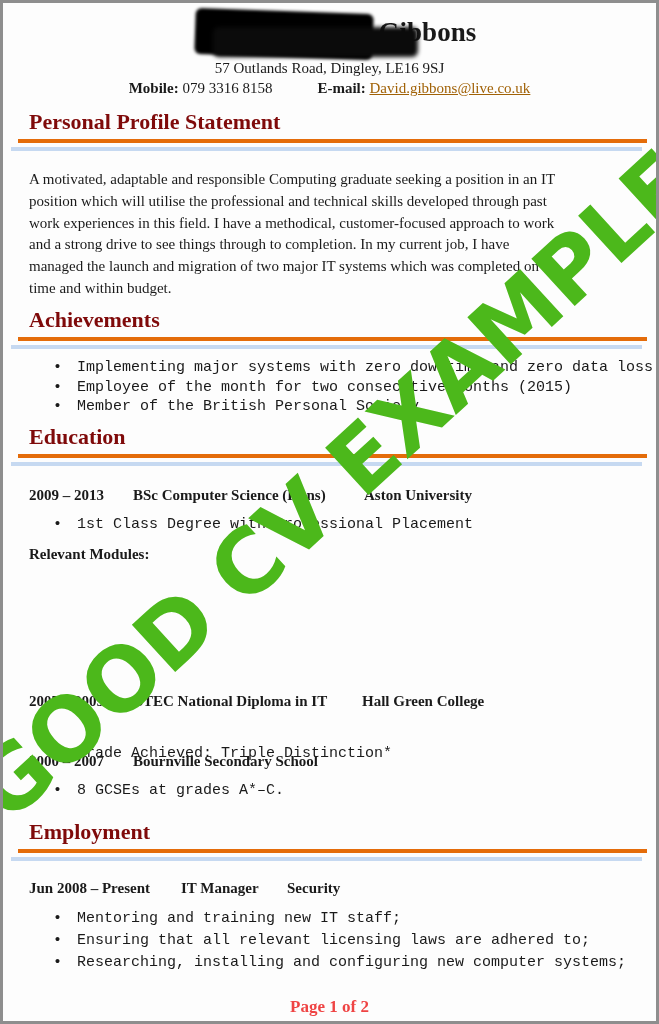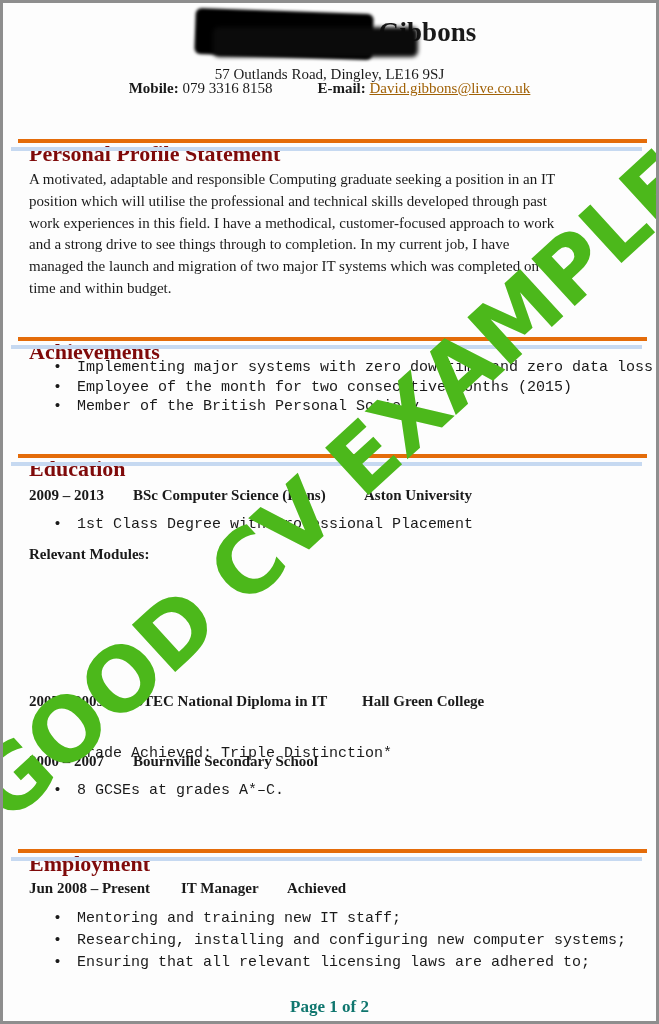--- a/index.html
+++ b/index.html
@@ -24,32 +24,31 @@
     position: absolute; left: 192px; top: 8px; width: 178px; height: 46px;
     background: #000; border-radius: 6px; filter: blur(1.5px);
     transform: rotate(2deg);
   }
   .redact2 {
     position: absolute; left: 210px; top: 24px; width: 205px; height: 30px;
     background: #0b0b0b; border-radius: 6px; filter: blur(2px);
   }
   .address {
     left: 0; width: 653px; top: 56px; text-align: center;
-    font-size: 15px; line-height: 18px; margin-top: 6px;
+    font-size: 15px; line-height: 18px;
   }
   .contact {
     left: 0; width: 653px; top: 76px; text-align: center;
     font-size: 15px; line-height: 18px; white-space: pre;
   }
   .contact b { font-weight: bold; }
   .contact a { color: #a16207; text-decoration: underline; }
   .sec-title {
     left: 26px; font-size: 22px; font-weight: bold; color: #7f0a0a;
     line-height: 26px;
-    margin-top: 32px;
   }
   .line-orange { left: 15px; width: 629px; height: 4px; background: #e46c0a; }
   .line-blue   { left: 8px;  width: 631px; height: 4px; background: #c6d9f1; }
   .para {
     left: 26px; width: 590px; font-size: 15px; line-height: 21.8px;
   }
   ul.blist {
     position: absolute; margin: 0; padding: 0; list-style: none; left: 50px;
     font-size: 15px;
     font-family: Liberation Mono, monospace;
@@ -57,21 +56,21 @@
   ul.blist li { position: relative; padding-left: 24px; }
   ul.blist li::before {
     content: "\2022"; position: absolute; left: 0; top: 0;
   }
   .row {
     left: 26px; font-size: 15px; font-weight: bold; line-height: 18px; white-space: nowrap;
   }
   .row span { display: inline-block; }
   .footer {
     left: 0; width: 653px; top: 994px; text-align: center;
-    font-size: 17px; font-weight: bold; color: #0f766e;
+    font-size: 17px; font-weight: bold; color: #ef4444;
   }
   .watermark {
     left: 345px; top: 470px;
     transform: translate(-50%, -50%) rotate(-42.5deg);
     font-family: "DejaVu Sans", "Liberation Sans", sans-serif;
     font-weight: bold; font-size: 88px; letter-spacing: -1px;
     color: #4cb81b; white-space: nowrap; line-height: 1;
     pointer-events: none;
   }
 </style>
@@ -135,24 +134,24 @@
   </div>
   <ul class="blist" style="top:778px; line-height:20px">
     <li>8 GCSEs at grades A*–C.</li>
   </ul>
 
   <div class="abs sec-title" style="top:816px">Employment</div>
   <div class="abs line-orange" style="top:846px"></div>
   <div class="abs line-blue" style="top:854px"></div>
 
   <div class="abs row" style="top:876px">
-    <span style="width:152px">Jun 2008 – Present</span><span style="width:106px">IT Manager</span><span>Achieved</span>
+    <span style="width:152px">Jun 2008 – Present</span><span style="width:106px">IT Manager</span><span>Security</span>
   </div>
   <ul class="blist" style="top:905px; line-height:21.8px">
     <li>Mentoring and training new IT staff;</li>
+    <li>Ensuring that all relevant licensing laws are adhered to;</li>
     <li>Researching, installing and configuring new computer systems;</li>
-    <li>Ensuring that all relevant licensing laws are adhered to;</li>
   </ul>
 
   <div class="abs footer">Page 1 of 2</div>
 
   <div class="abs watermark">GOOD CV EXAMPLE!</div>
 </div>
 
 </body></html>

